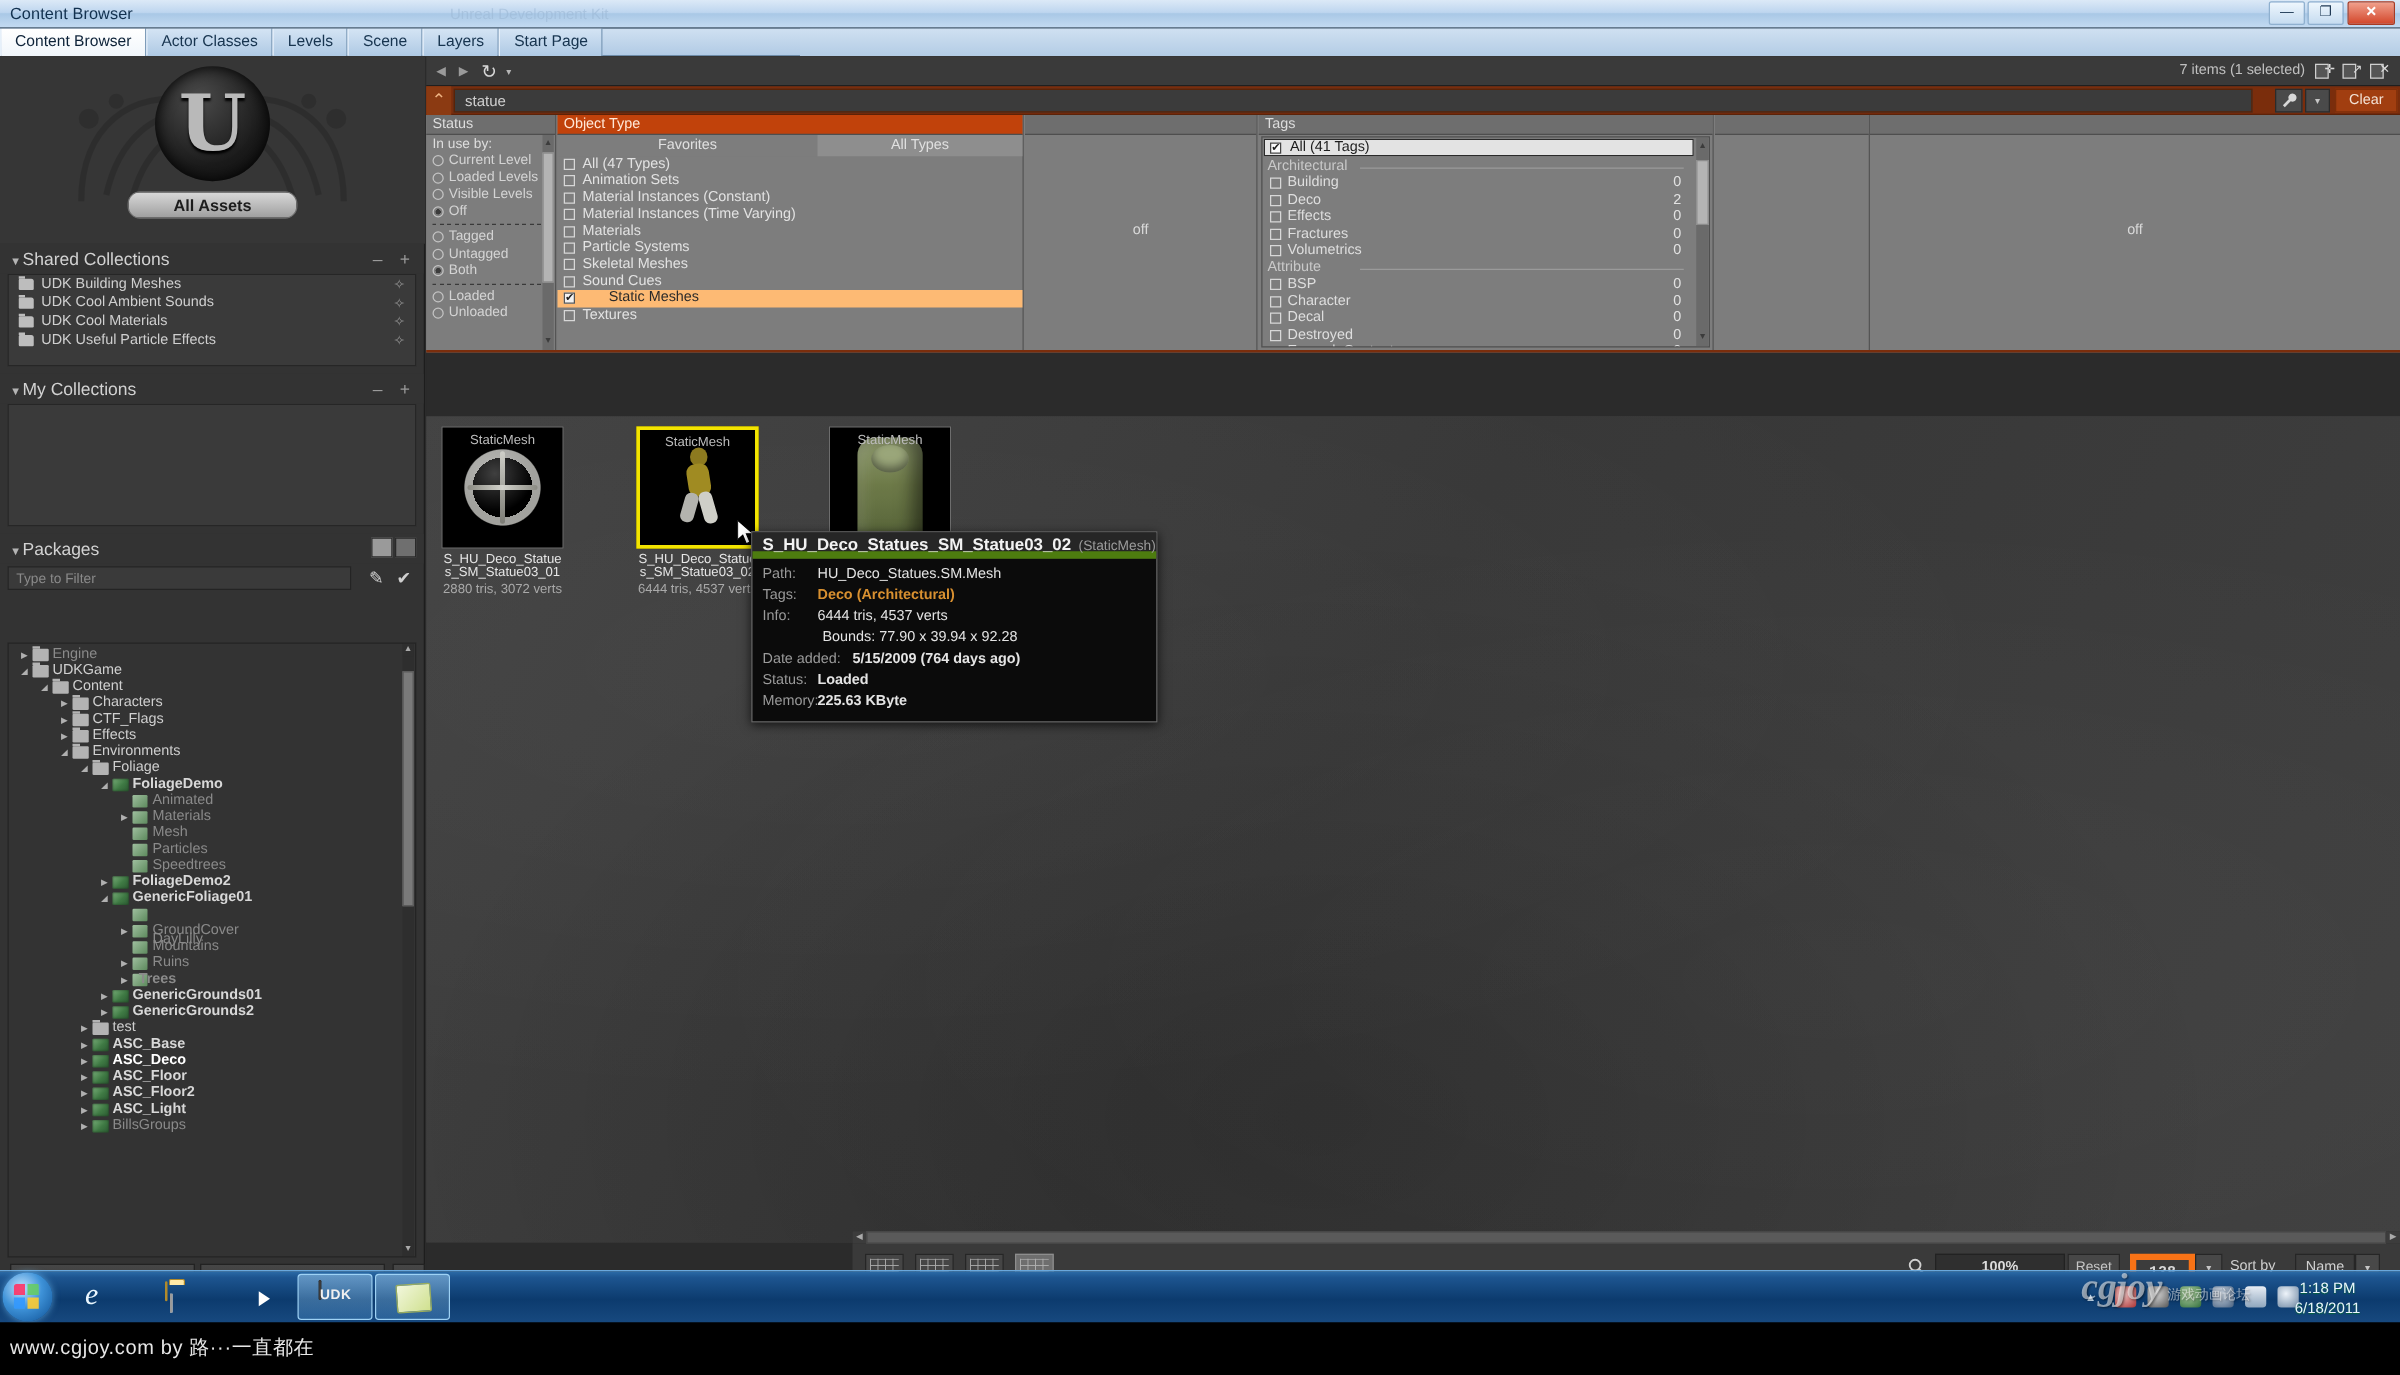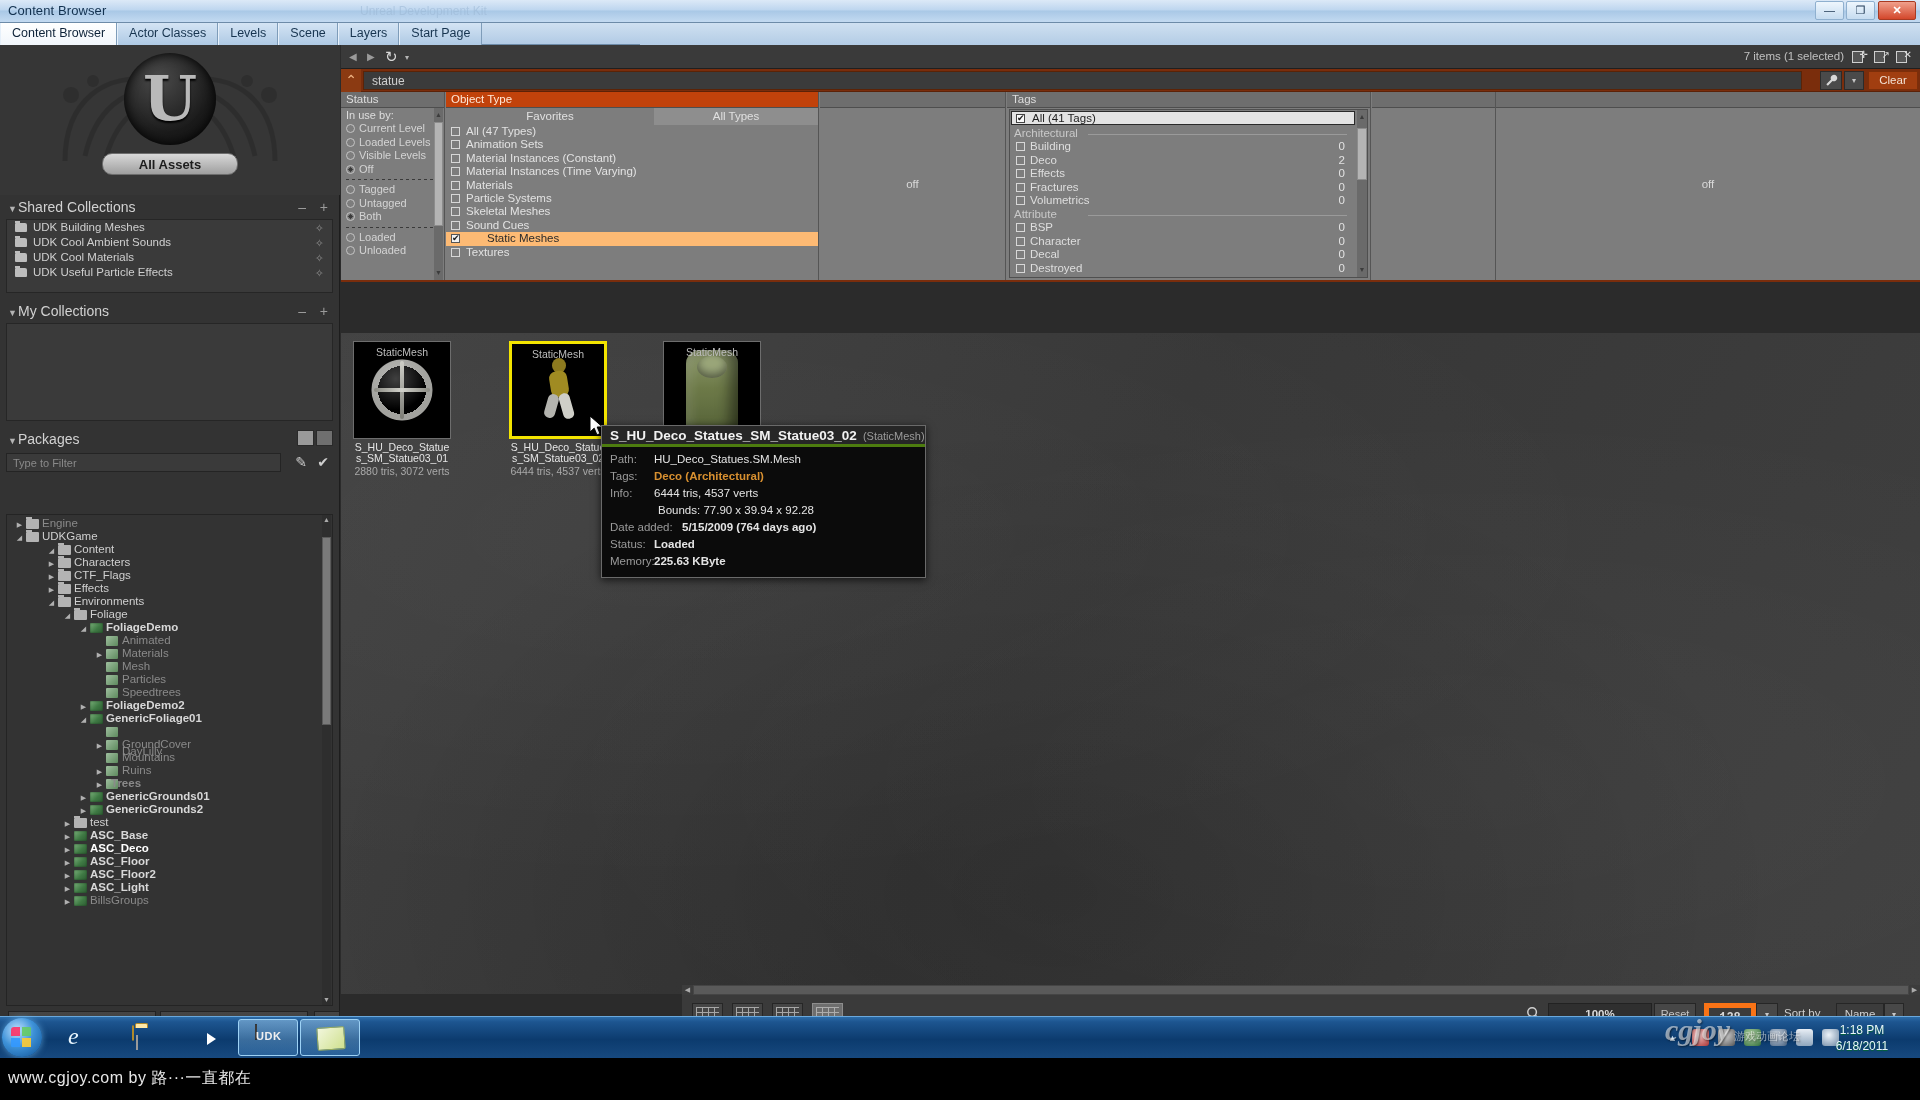--- a/index.html
+++ b/index.html
@@ -428,21 +428,21 @@
   .cursor svg { position: absolute; left: 0; top: 0; }
 
   
   .tooltip {
     position: absolute; z-index: 80;
     background: #0b0b0b; border: 1px solid #6a6a6a;
     box-shadow: 0 2px 8px rgba(0,0,0,.7);
   }
   .tooltip .tt-title {
     position: relative; height: 21px; line-height: 20px; padding-left: 8px;
-    background: #262626; border-bottom: 3px solid #4d7c0f;
+    background: #262626; border-bottom: 6px solid #4d7c0f;
   }
   .tooltip .tt-title b { font-size: 13.5px; color: #f2f2f2; font-weight: bold; }
   .tooltip .tt-title i { font-style: normal; font-size: 11px; color: #9b9b9b; margin-left: 6px; }
   .tt-body { padding: 4px 8px 7px 8px; }
   .tt-row { position: relative; height: 17px; line-height: 16px; font-size: 11.5px; }
   .tt-row .k { position: absolute; left: 0; color: #9a9a9a; }
   .tt-row .v { position: absolute; color: #e4e4e4; }
   .tt-row .v.tag { color: #d89030; font-weight: bold; }
   .tt-row .v.bold { font-weight: bold; }
 
@@ -699,21 +699,21 @@
         <div class="tnode" style="top: 2px; position: absolute; left: 0px; right: 10px;">
               <span class="arw" style="left: 8px;">▶</span>
               <span class="ico folder" style="left: 19px;"></span>
               <span class="lbl" style="left: 35px; color: rgb(138, 138, 138);">Engine</span>
             </div>
             <div class="tnode" style="top: 15px; position: absolute; left: 0px; right: 10px;">
               <span class="arw" style="left: 8px;">◢</span>
               <span class="ico folder" style="left: 19px;"></span>
               <span class="lbl" style="left: 35px; color: rgb(207, 207, 207);">UDKGame</span>
             </div>
-            <div class="tnode" style="top: 28px; position: absolute; left: 16px; right: 10px;">
+            <div class="tnode" style="top: 28px; position: absolute; left: 0px; right: 10px;">
               <span class="arw" style="left: 24px;">◢</span>
               <span class="ico folder" style="left: 35px;"></span>
               <span class="lbl" style="left: 51px; color: rgb(207, 207, 207);">Content</span>
             </div>
             <div class="tnode" style="top: 41px; position: absolute; left: 0px; right: 10px;">
               <span class="arw" style="left: 40px;">▶</span>
               <span class="ico folder" style="left: 51px;"></span>
               <span class="lbl" style="left: 67px; color: rgb(207, 207, 207);">Characters</span>
             </div>
             <div class="tnode" style="top: 54px; position: absolute; left: 0px; right: 10px;">

